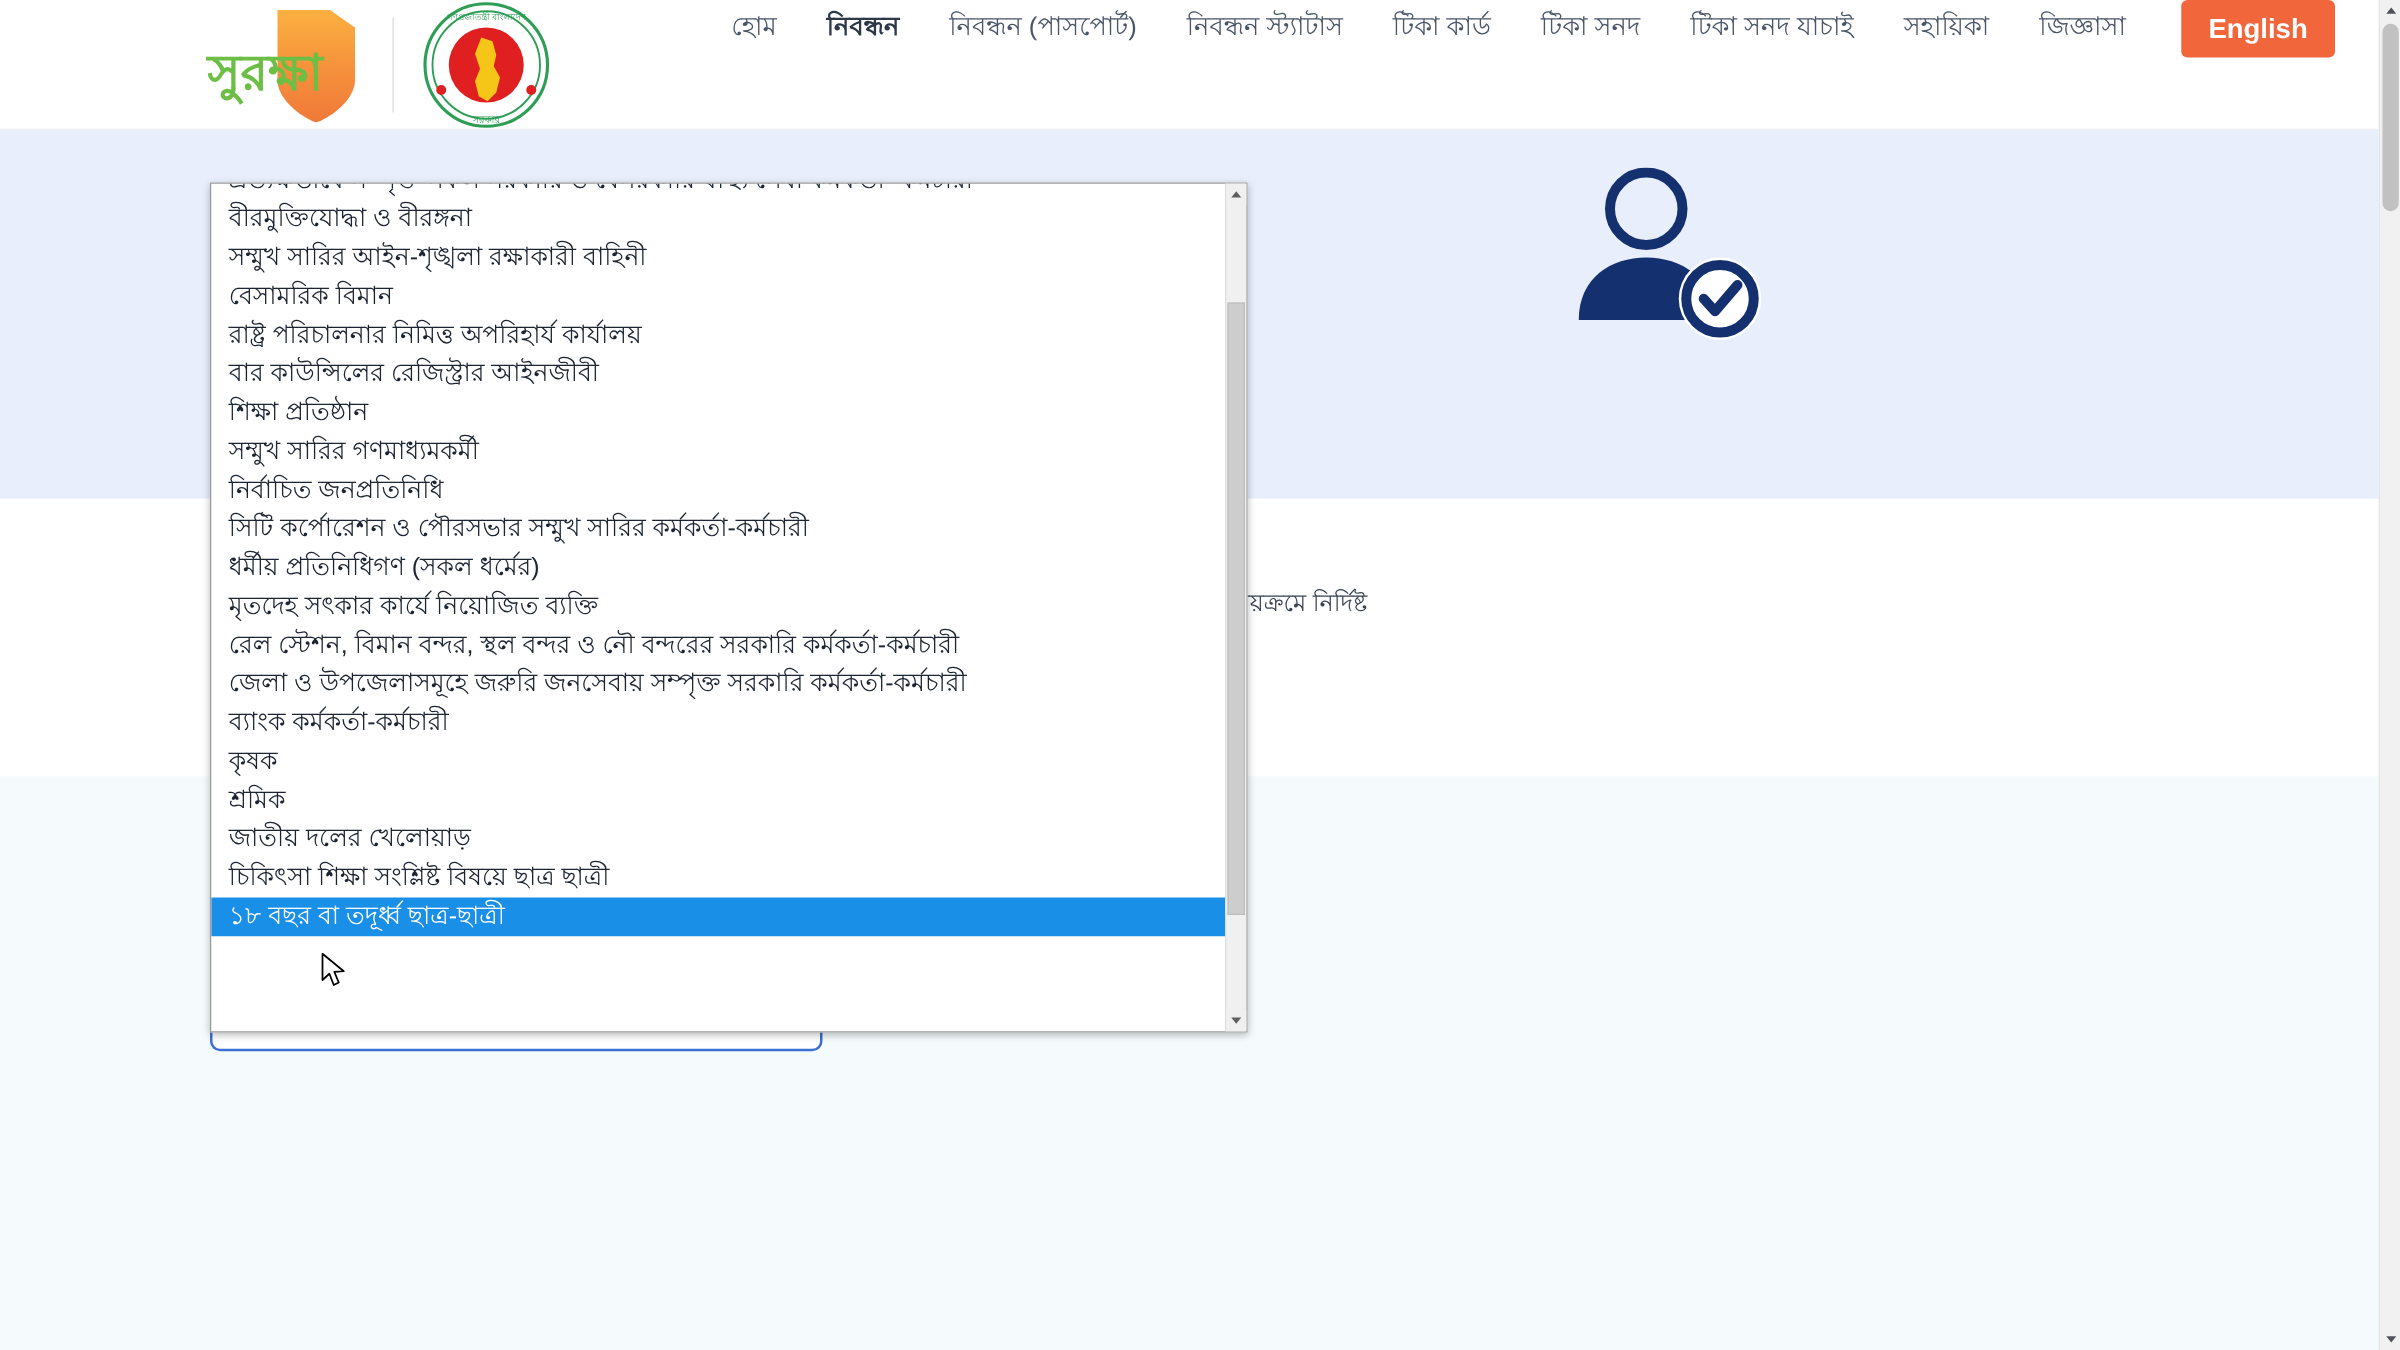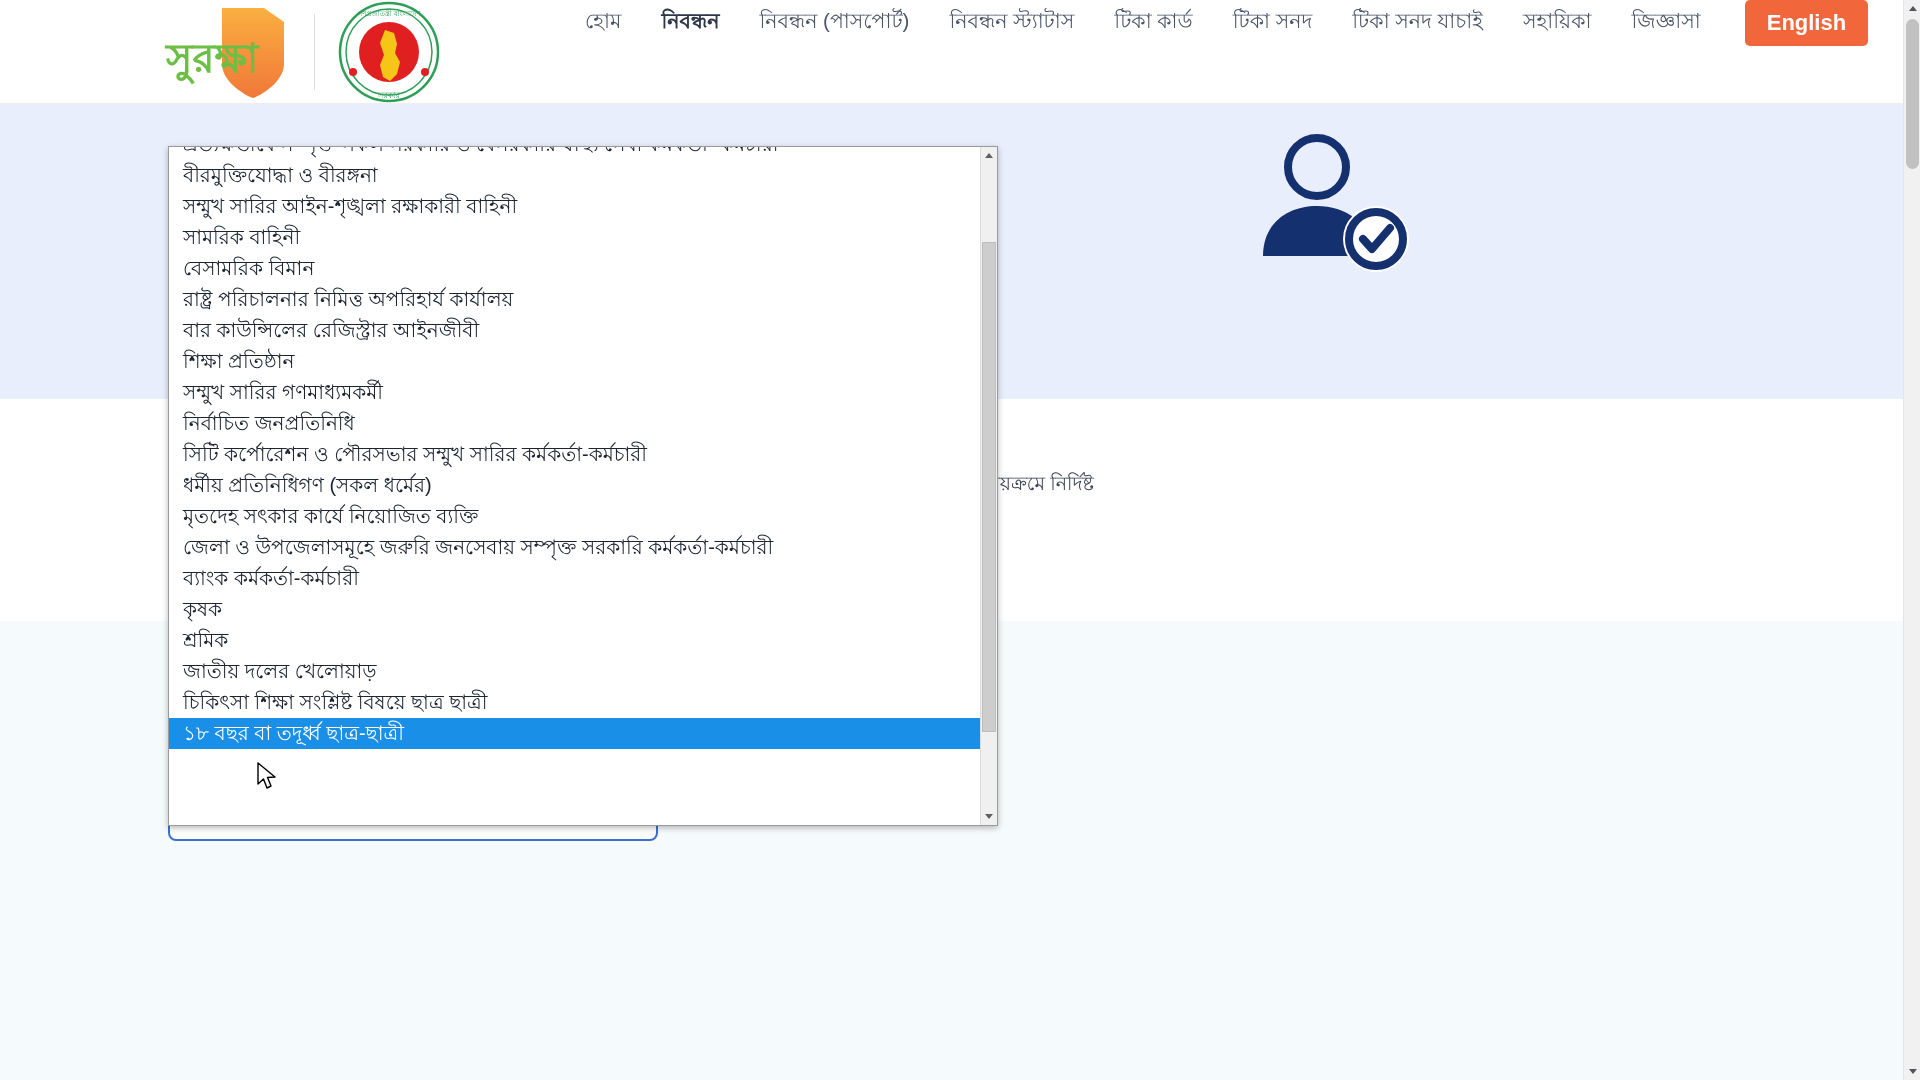--- a/index.html
+++ b/index.html
@@ -303,30 +303,30 @@
       <div class="nav-en">English</div>
     </div>
   </div>
 
   <div class="dropdown">
     <div class="dropdown-list">
       <div class="dropdown-inner">
         <div class="dd-item">প্রত্যক্ষভাবে সম্পৃক্ত সকল সরকারি ও বেসরকারি স্বাস্থ্য সেবা কর্মকর্তা- কর্মচারী</div>
         <div class="dd-item">বীরমুক্তিযোদ্ধা ও বীরঙ্গনা</div>
         <div class="dd-item">সম্মুখ সারির আইন-শৃঙ্খলা রক্ষাকারী বাহিনী</div>
-        <div class="dd-item">সামরিক বাহিনী</div>
         <div class="dd-item">বেসামরিক বিমান</div>
         <div class="dd-item">রাষ্ট্র পরিচালনার নিমিত্ত অপরিহার্য কার্যালয়</div>
         <div class="dd-item">বার কাউন্সিলের রেজিস্ট্রার আইনজীবী</div>
         <div class="dd-item">শিক্ষা প্রতিষ্ঠান</div>
         <div class="dd-item">সম্মুখ সারির গণমাধ্যমকর্মী</div>
         <div class="dd-item">নির্বাচিত জনপ্রতিনিধি</div>
         <div class="dd-item">সিটি কর্পোরেশন ও পৌরসভার সম্মুখ সারির কর্মকর্তা-কর্মচারী</div>
         <div class="dd-item">ধর্মীয় প্রতিনিধিগণ (সকল ধর্মের)</div>
         <div class="dd-item">মৃতদেহ সৎকার কার্যে নিয়োজিত ব্যক্তি</div>
+        <div class="dd-item">রেল স্টেশন, বিমান বন্দর, স্থল বন্দর ও নৌ বন্দরের সরকারি কর্মকর্তা-কর্মচারী</div>
         <div class="dd-item">জেলা ও উপজেলাসমূহে জরুরি জনসেবায় সম্পৃক্ত সরকারি কর্মকর্তা-কর্মচারী</div>
         <div class="dd-item">ব্যাংক কর্মকর্তা-কর্মচারী</div>
         <div class="dd-item">কৃষক</div>
         <div class="dd-item">শ্রমিক</div>
         <div class="dd-item">জাতীয় দলের খেলোয়াড়</div>
         <div class="dd-item">চিকিৎসা শিক্ষা সংশ্লিষ্ট বিষয়ে ছাত্র ছাত্রী</div>
         <div class="dd-item selected">১৮ বছর বা তদূর্ধ্ব ছাত্র-ছাত্রী</div>
       </div>
     </div>
     <div class="dd-scrollbar">

